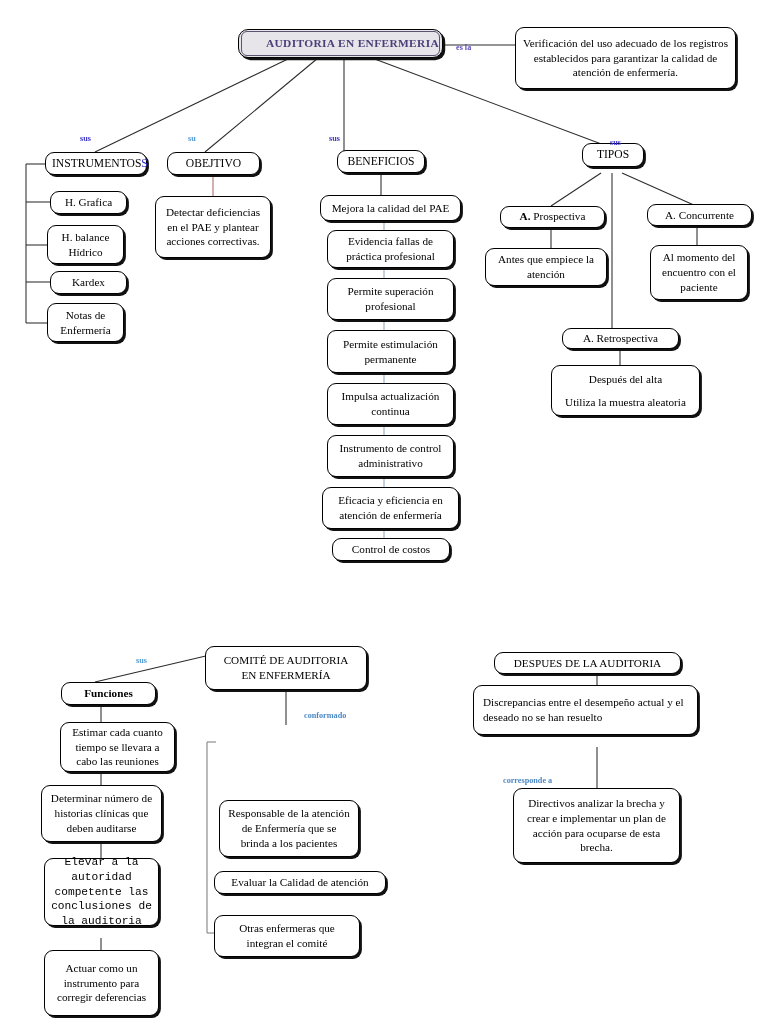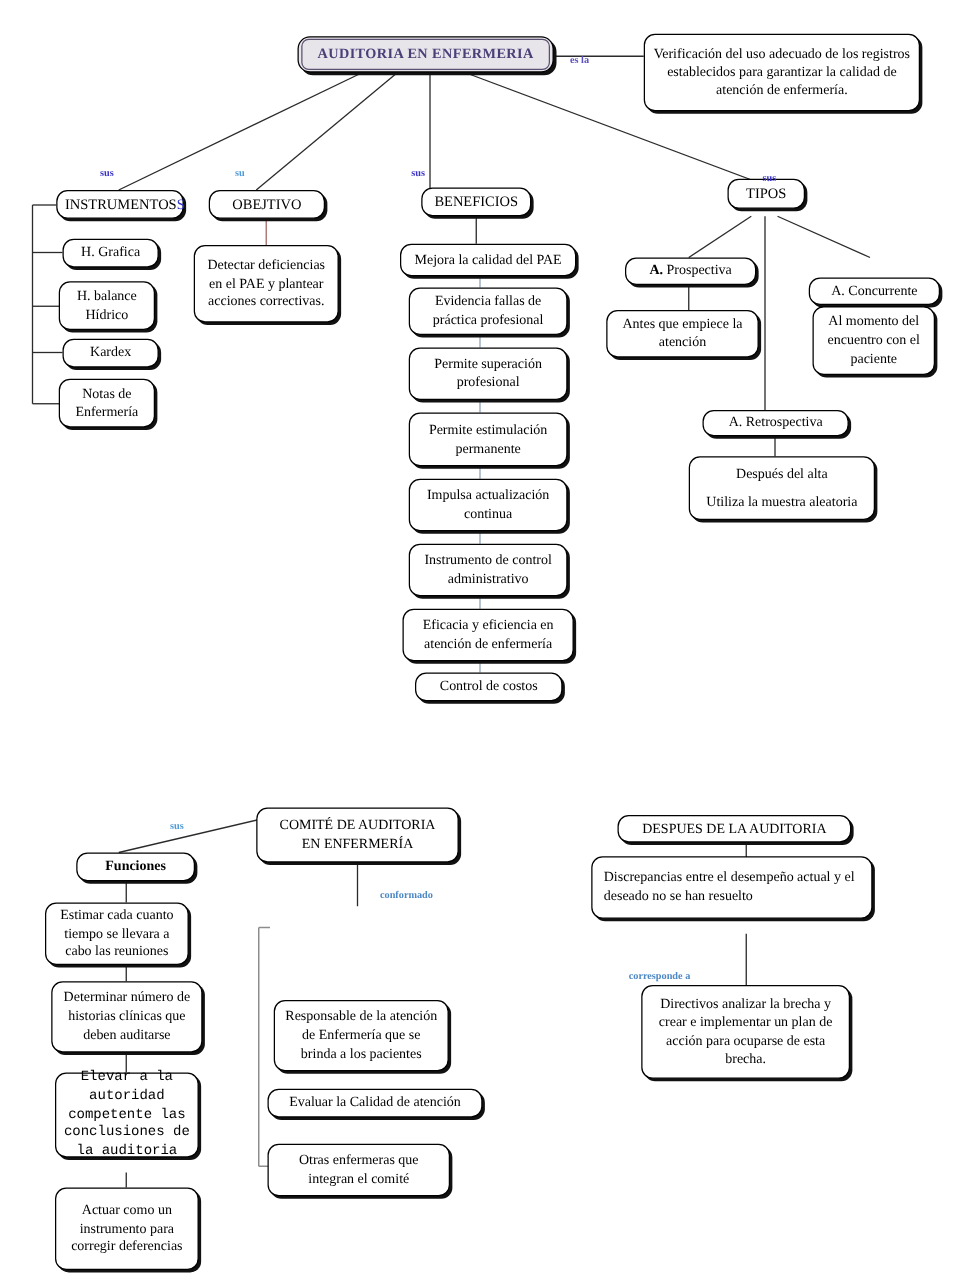--- a/index.html
+++ b/index.html
@@ -35,20 +35,21 @@
     border:1.6px solid #000;
     border-radius:10px;
     box-shadow:2.4px 2.4px 0 -0.2px #111;
     padding:2px;
   }
   .node.title .inner{
     border:1px solid #5b5170;
     width:100%;height:100%;
     display:flex;align-items:center;justify-content:center;
     border-radius:6px;
+    text-align:right;
   }
   .node.title .txt{
     color:#4b3f78;font-weight:bold;letter-spacing:.35px;font-size:11.4px;
   }
 
   .hdr .txt{font-size:11.6px;}
   .bold .txt{font-weight:bold;}
 
   
   .bluechar{color:#2f36c8;}
@@ -212,21 +213,21 @@
     <span class="txt">TIPOS</span>
   </div>
 
   <div class="node" style="left:500px;top:206px;width:105px;height:22px;align-items:flex-end;">
     <span class="txt"><b>A.</b> <span>Prospectiva</span></span>
   </div>
   <div class="node" style="left:485px;top:248px;width:122px;height:38px;">
     <span class="txt">Antes que empiece la atención</span>
   </div>
 
-  <div class="node" style="left:647px;top:222px;width:105px;height:22px;">
+  <div class="node" style="left:647px;top:204px;width:105px;height:22px;">
     <span class="txt">A. Concurrente</span>
   </div>
   <div class="node" style="left:650px;top:245px;width:98px;height:55px;">
     <span class="txt">Al momento del encuentro con el paciente</span>
   </div>
 
   <div class="node" style="left:562px;top:328px;width:117px;height:21px;">
     <span class="txt">A. Retrospectiva</span>
   </div>
   <div class="node" style="left:551px;top:365px;width:149px;height:51px;flex-direction:column;gap:8px;">
@@ -238,21 +239,21 @@
 
   <div class="node" style="left:205px;top:646px;width:162px;height:44px;flex-direction:column;">
     <span class="txt">COMITÉ DE AUDITORIA</span>
     <span class="txt">EN ENFERMERÍA</span>
   </div>
 
   <div class="node bold" style="left:61px;top:682px;width:95px;height:23px;">
     <span class="txt">Funciones</span>
   </div>
 
-  <div class="node" style="left:36px;top:722px;width:115px;height:50px;">
+  <div class="node" style="left:60px;top:722px;width:115px;height:50px;">
     <span class="txt">Estimar cada cuanto tiempo se llevara a cabo las reuniones</span>
   </div>
   <div class="node" style="left:41px;top:785px;width:121px;height:57px;">
     <span class="txt">Determinar número de historias clínicas que deben auditarse</span>
   </div>
   <div class="node" style="left:44px;top:858px;width:115px;height:68px;font-family:Liberation Mono, monospace;">
     <span class="txt">Elevar a la autoridad competente las conclusiones de la auditoria</span>
   </div>
   <div class="node" style="left:44px;top:950px;width:115px;height:66px;">
     <span class="txt">Actuar como un instrumento para corregir deferencias</span>

